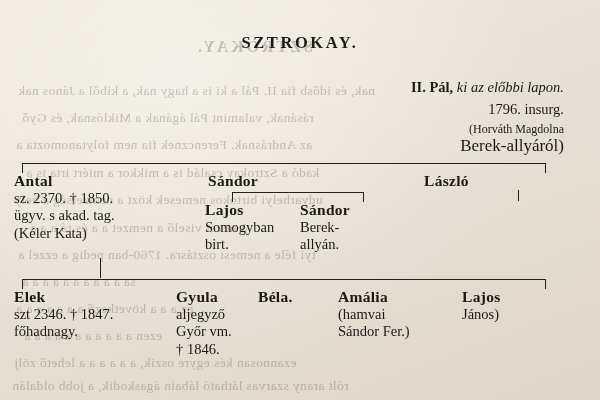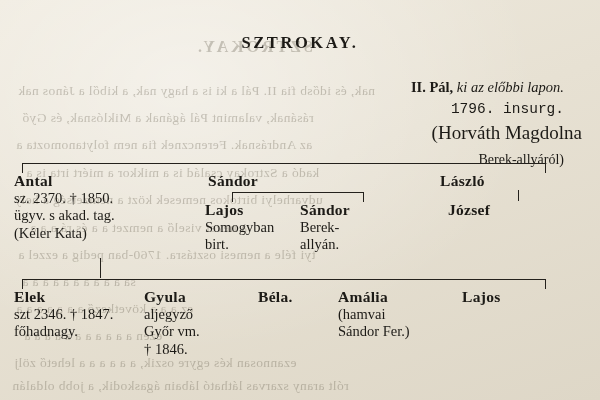--- a/index.html
+++ b/index.html
@@ -58,23 +58,23 @@
     position: absolute;
     width: 564px;
     left: 0;
     text-align: right;
     white-space: nowrap;
   }
 
   .l-paal { top: 79px; font-size: 14.5px; }
   .l-paal b { font-weight: bold; }
   .l-paal i { font-style: italic; }
-  .l-insurg { top: 101px; font-size: 14.5px; font-family: Liberation Mono, monospace; }
-  .l-moth1 { top: 122px; font-size: 19px; padding-left: 18px; }
-  .l-moth2 { top: 152px; font-size: 14px; }
+  .l-insurg { top: 101px; font-size: 14.5px; }
+  .l-moth1 { top: 122px; font-size: 12px; }
+  .l-moth2 { top: 136px; font-size: 17px; }
 
   
   .bracket {
     position: absolute;
     border-top: 1.6px solid #24211c;
     border-left: 1.6px solid #24211c;
     border-right: 1.6px solid #24211c;
     height: 9px;
     z-index: 4;
   }
@@ -143,63 +143,63 @@
 
     <div class="cell g2" style="left:14px; width:180px;">
       <span class="nm sm">Antal</span>
       <span class="sm">sz. 2370. † 1850.</span>
       <span class="sm">ügyv. s akad. tag.</span>
       <span class="sm">(Kéler Kata)</span>
     </div>
     <div class="cell g2" style="left:208px; width:160px;">
       <span class="nm sm">Sándor</span>
     </div>
-    <div class="cell g2" style="left:440px; width:140px;">
+    <div class="cell g2" style="left:424px; width:140px;">
       <span class="nm sm">László</span>
     </div>
 
     <div class="bracket" style="left:232px; top:192px; width:130px;"></div>
 
     <div class="stem" style="left:518px; top:190px; height:11px;"></div>
 
     <div class="cell g3" style="left:205px; width:90px;">
       <span class="nm sm">Lajos</span>
       <span class="sm">Somogyban</span>
       <span class="sm">birt.</span>
     </div>
     <div class="cell g3" style="left:300px; width:92px;">
       <span class="nm sm">Sándor</span>
       <span class="sm">Berek-</span>
       <span class="sm">allyán.</span>
     </div>
     <div class="cell g3" style="left:448px; width:146px;">
-      <span class="nm sm">József</span>
     </div>
 
     <div class="stem" style="left:100px; top:258px; height:20px;"></div>
 
     <div class="bracket" style="left:22px; top:279px; width:522px;"></div>
 
     <div class="cell g4" style="left:14px; width:172px;">
       <span class="nm sm">Elek</span>
       <span class="sm">szt 2346. † 1847.</span>
       <span class="sm">főhadnagy.</span>
     </div>
-    <div class="cell g4" style="left:144px; width:118px;">
+    <div class="cell g4" style="left:176px; width:118px;">
       <span class="nm sm">Gyula</span>
       <span class="sm">aljegyző</span>
       <span class="sm">Győr vm.</span>
       <span class="sm">† 1846.</span>
     </div>
     <div class="cell g4" style="left:338px; width:134px;">
       <span class="nm sm">Amália</span>
       <span class="sm">(hamvai</span>
       <span class="sm">Sándor Fer.)</span>
     </div>
     <div class="cell g4" style="left:258px; width:96px;">
       <span class="nm sm">Béla.</span>
     </div>
     <div class="cell g4" style="left:462px; width:120px;">
       <span class="nm sm">Lajos</span>
+      <span class="sm">János)</span>
     </div>
 
   </div>
 </div>
 
 </body></html>

